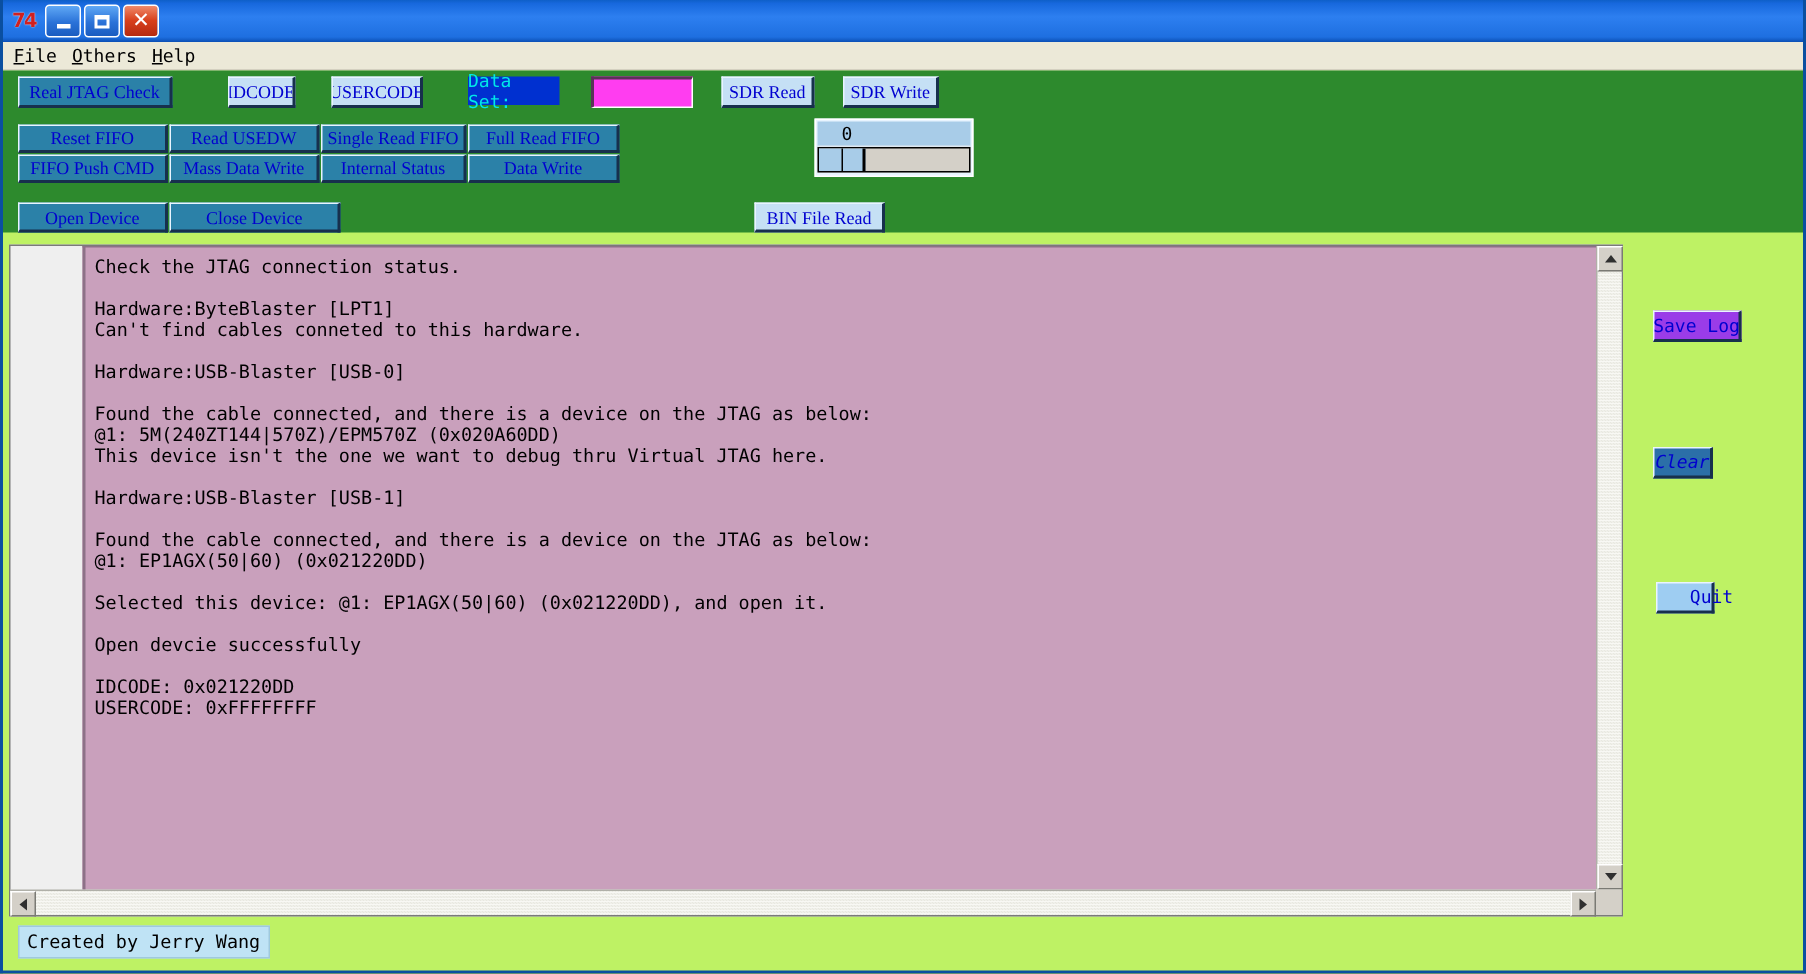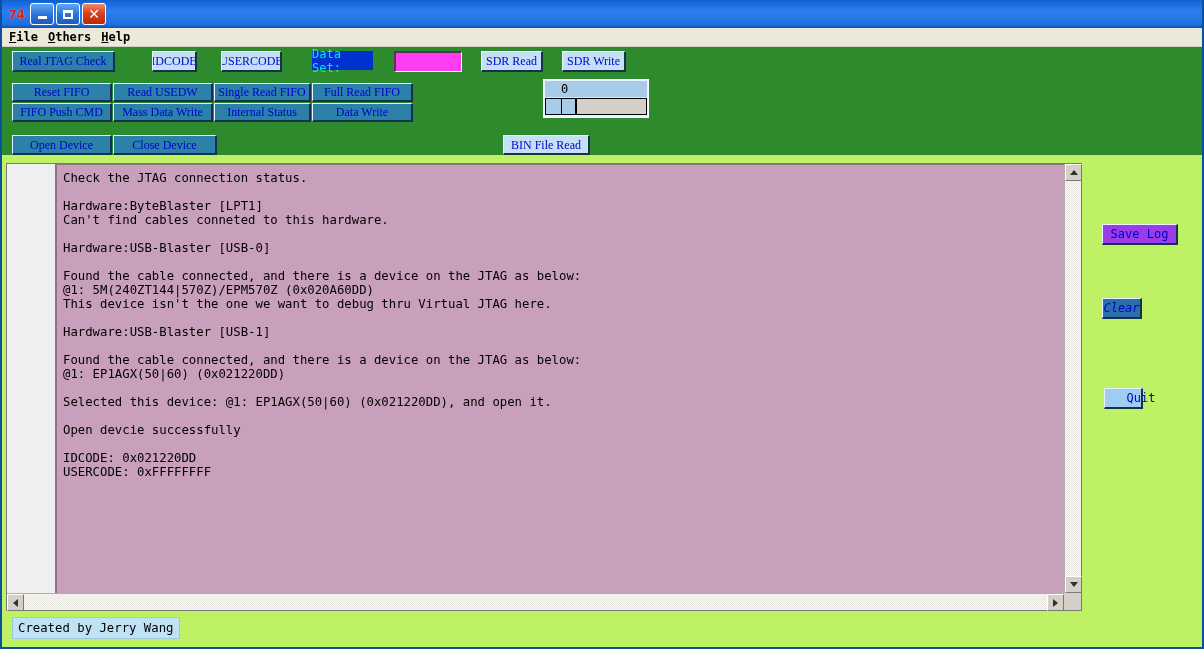--- a/index.html
+++ b/index.html
@@ -75,21 +75,20 @@
     padding-left: 5px;
     flex: 0 0 19px;
     border-bottom: 1px solid #d4d0c0;
   }
   .menu-item {
     font-family: "DejaVu Sans Mono", monospace;
     font-size: 12px;
     color: #000;
     padding: 1px 8px 1px 2px;
     cursor: pointer;
-    font-weight: bold;
   }
   .menu-item u { text-decoration: underline; }
 
   
   .toolpanel {
     background: #2d8a2d;
     position: relative;
     flex: 0 0 108px;
   }
 
@@ -304,21 +303,21 @@
 
     <div class="slider-box" style="left:541px;top:32px;width:106px;height:39px;">
       <div class="slider-value">0</div>
       <div class="slider-track">
         <div class="slider-lbtn"></div>
         <div class="slider-thumb"></div>
       </div>
     </div>
 
     <div class="btn btn-steel" style="left:10px;top:88px;width:100px;height:20px;">Open Device</div>
-    <div class="btn btn-steel" style="left:111px;top:88px;width:104px;height:20px;">Close Device</div>
+    <div class="btn btn-steel" style="left:111px;top:88px;width:114px;height:20px;">Close Device</div>
 
     <div class="btn btn-light" style="left:501px;top:88px;width:87px;height:20px;">BIN File Read</div>
   </div>
 
   <div class="logwrap">
     <div class="logrow">
       <div class="logtext">Check the JTAG connection status.
 
 Hardware:ByteBlaster [LPT1]
 Can't find cables conneted to this hardware.
@@ -355,19 +354,19 @@
             <span class="arrow arr-lt"></span>
           </div>
         <div class="sbtn">
             <span class="arrow arr-rt"></span>
           </div>
       </div>
       <div class="corner"></div>
     </div>
   </div>
 
-  <div class="side-btn btn-purple" style="left:1100px;top:224px;width:76px;height:21px;">Save Log</div>
+  <div class="side-btn btn-purple" style="left:1100px;top:207px;width:59px;height:21px;">Save Log</div>
   <div class="side-btn btn-darkblue" style="left:1100px;top:298px;width:40px;height:21px;">Clear</div>
   <div class="side-btn btn-skyblue" style="left:1102px;top:388px;width:32px;height:21px;">Quit</div>
 
   <div class="statusbar">Created by Jerry Wang</div>
 
 </div>
 
 </body></html>

